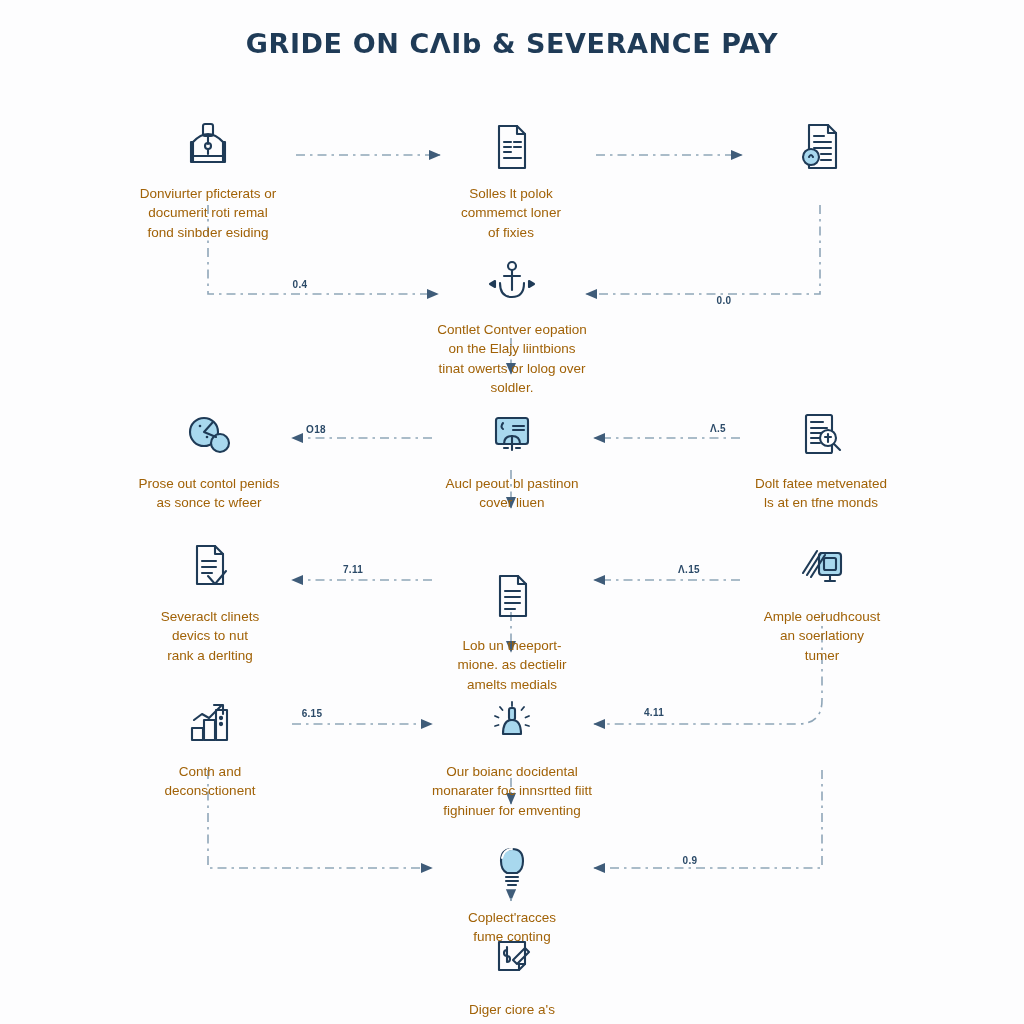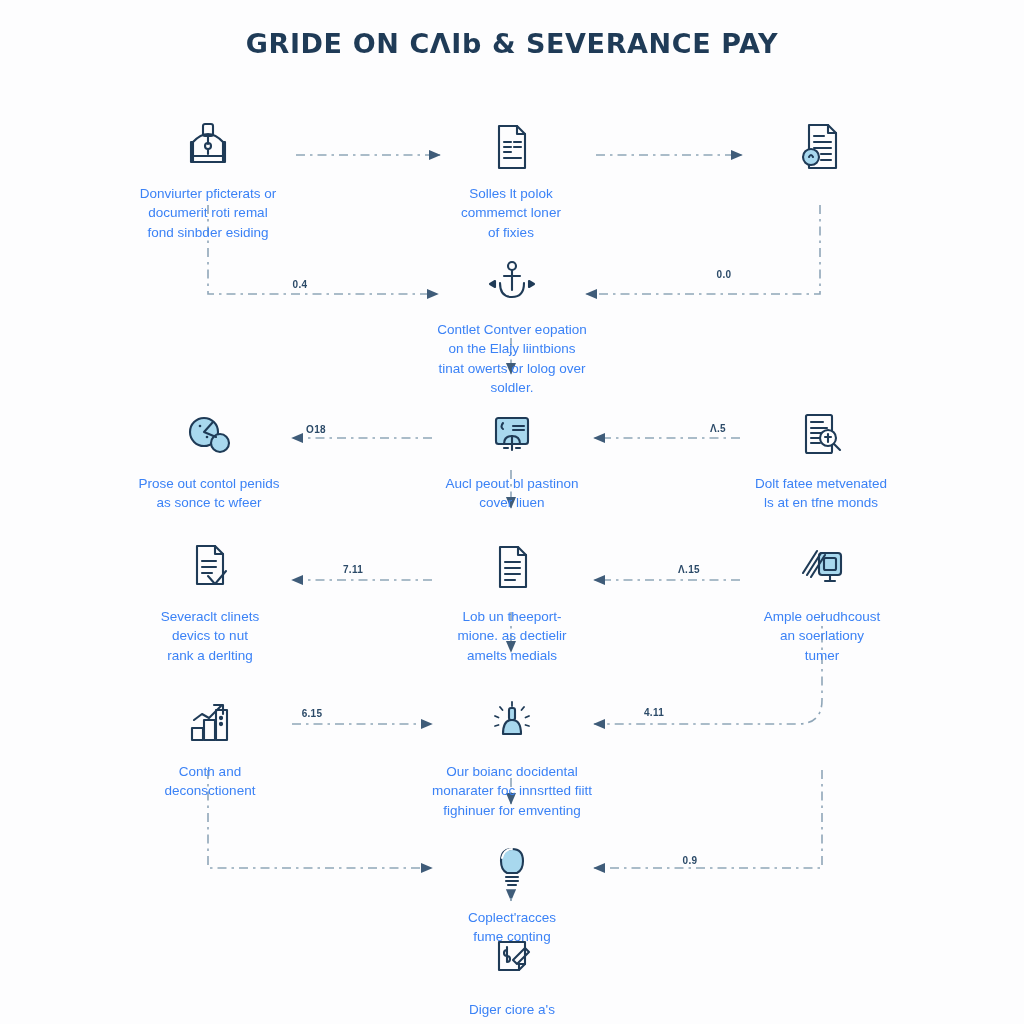--- a/index.html
+++ b/index.html
@@ -16,21 +16,21 @@
     position:absolute;left:0;top:28px;width:1024px;
     text-align:center;
     font-size:27px;font-weight:bold;letter-spacing:.6px;
     color:#1f3b57;
     font-family:"DejaVu Sans", sans-serif;
   }
 
   .node{
     position:absolute;
     text-align:center;
-    color:#3b82f6;
+    color:#a16207;
     font-size:13.5px;
     line-height:1.42;
     white-space:pre-line;
   }
   .node .ico{
     display:block;margin:0 auto 10px auto;
     width:58px;height:54px;
   }
   .node .cap{display:block;padding:0 4px;}
 
@@ -223,21 +223,21 @@
         <path d="M21,18 h14 M21,24 h14 M21,30 h10"></path>
         <path d="M27,33 l7,8 l11,-13"></path>
       </g>
         </svg>
     </span>
     <span class="cap">Severaclt clinets
 devics to nut
 rank a derlting</span>
   </div>
 
-  <div class="node" style="left:424px;top:505px;width:176px;">
+  <div class="node" style="left:424px;top:534px;width:176px;">
     <span class="ico">
       <svg viewBox="0 0 58 54">
           <g fill="none" stroke="#1f3b57" stroke-width="2.1" stroke-linecap="round" stroke-linejoin="round">
         <path d="M17,4 h18 l8,8 v32 h-26 z"></path>
             <path d="M35,4 v8 h8"></path>
         <path d="M22,19 h15 M22,25 h15 M22,31 h15 M22,37 h10"></path>
       </g>
         </svg>
     </span>
     <span class="cap">Lob un theeport-
@@ -325,21 +325,21 @@
         <path d="M24,14 q-3,0 -3,3 q0,3 3,3 q3,0 3,3 q0,3 -3,3 M24,11 v15"></path>
         <path d="M30,24 l12,-12 l4,4 l-12,12 z"></path>
       </g>
         </svg>
     </span>
     <span class="cap">Diger ciore a's
 formerstder pay</span>
   </div>
 
   <div class="elabel" style="left:280px;top:279px;width:40px;">0.4</div>
-  <div class="elabel" style="left:704px;top:269px;width:40px;">0.0</div>
+  <div class="elabel" style="left:704px;top:295px;width:40px;">0.0</div>
   <div class="elabel" style="left:296px;top:424px;width:40px;">O18</div>
   <div class="elabel" style="left:698px;top:423px;width:40px;">Λ.5</div>
   <div class="elabel" style="left:333px;top:564px;width:40px;">7.11</div>
   <div class="elabel" style="left:667px;top:564px;width:44px;">Λ.15</div>
   <div class="elabel" style="left:290px;top:708px;width:44px;">6.15</div>
   <div class="elabel" style="left:632px;top:707px;width:44px;">4.11</div>
   <div class="elabel" style="left:668px;top:855px;width:44px;">0.9</div>
 
 </div>
 

